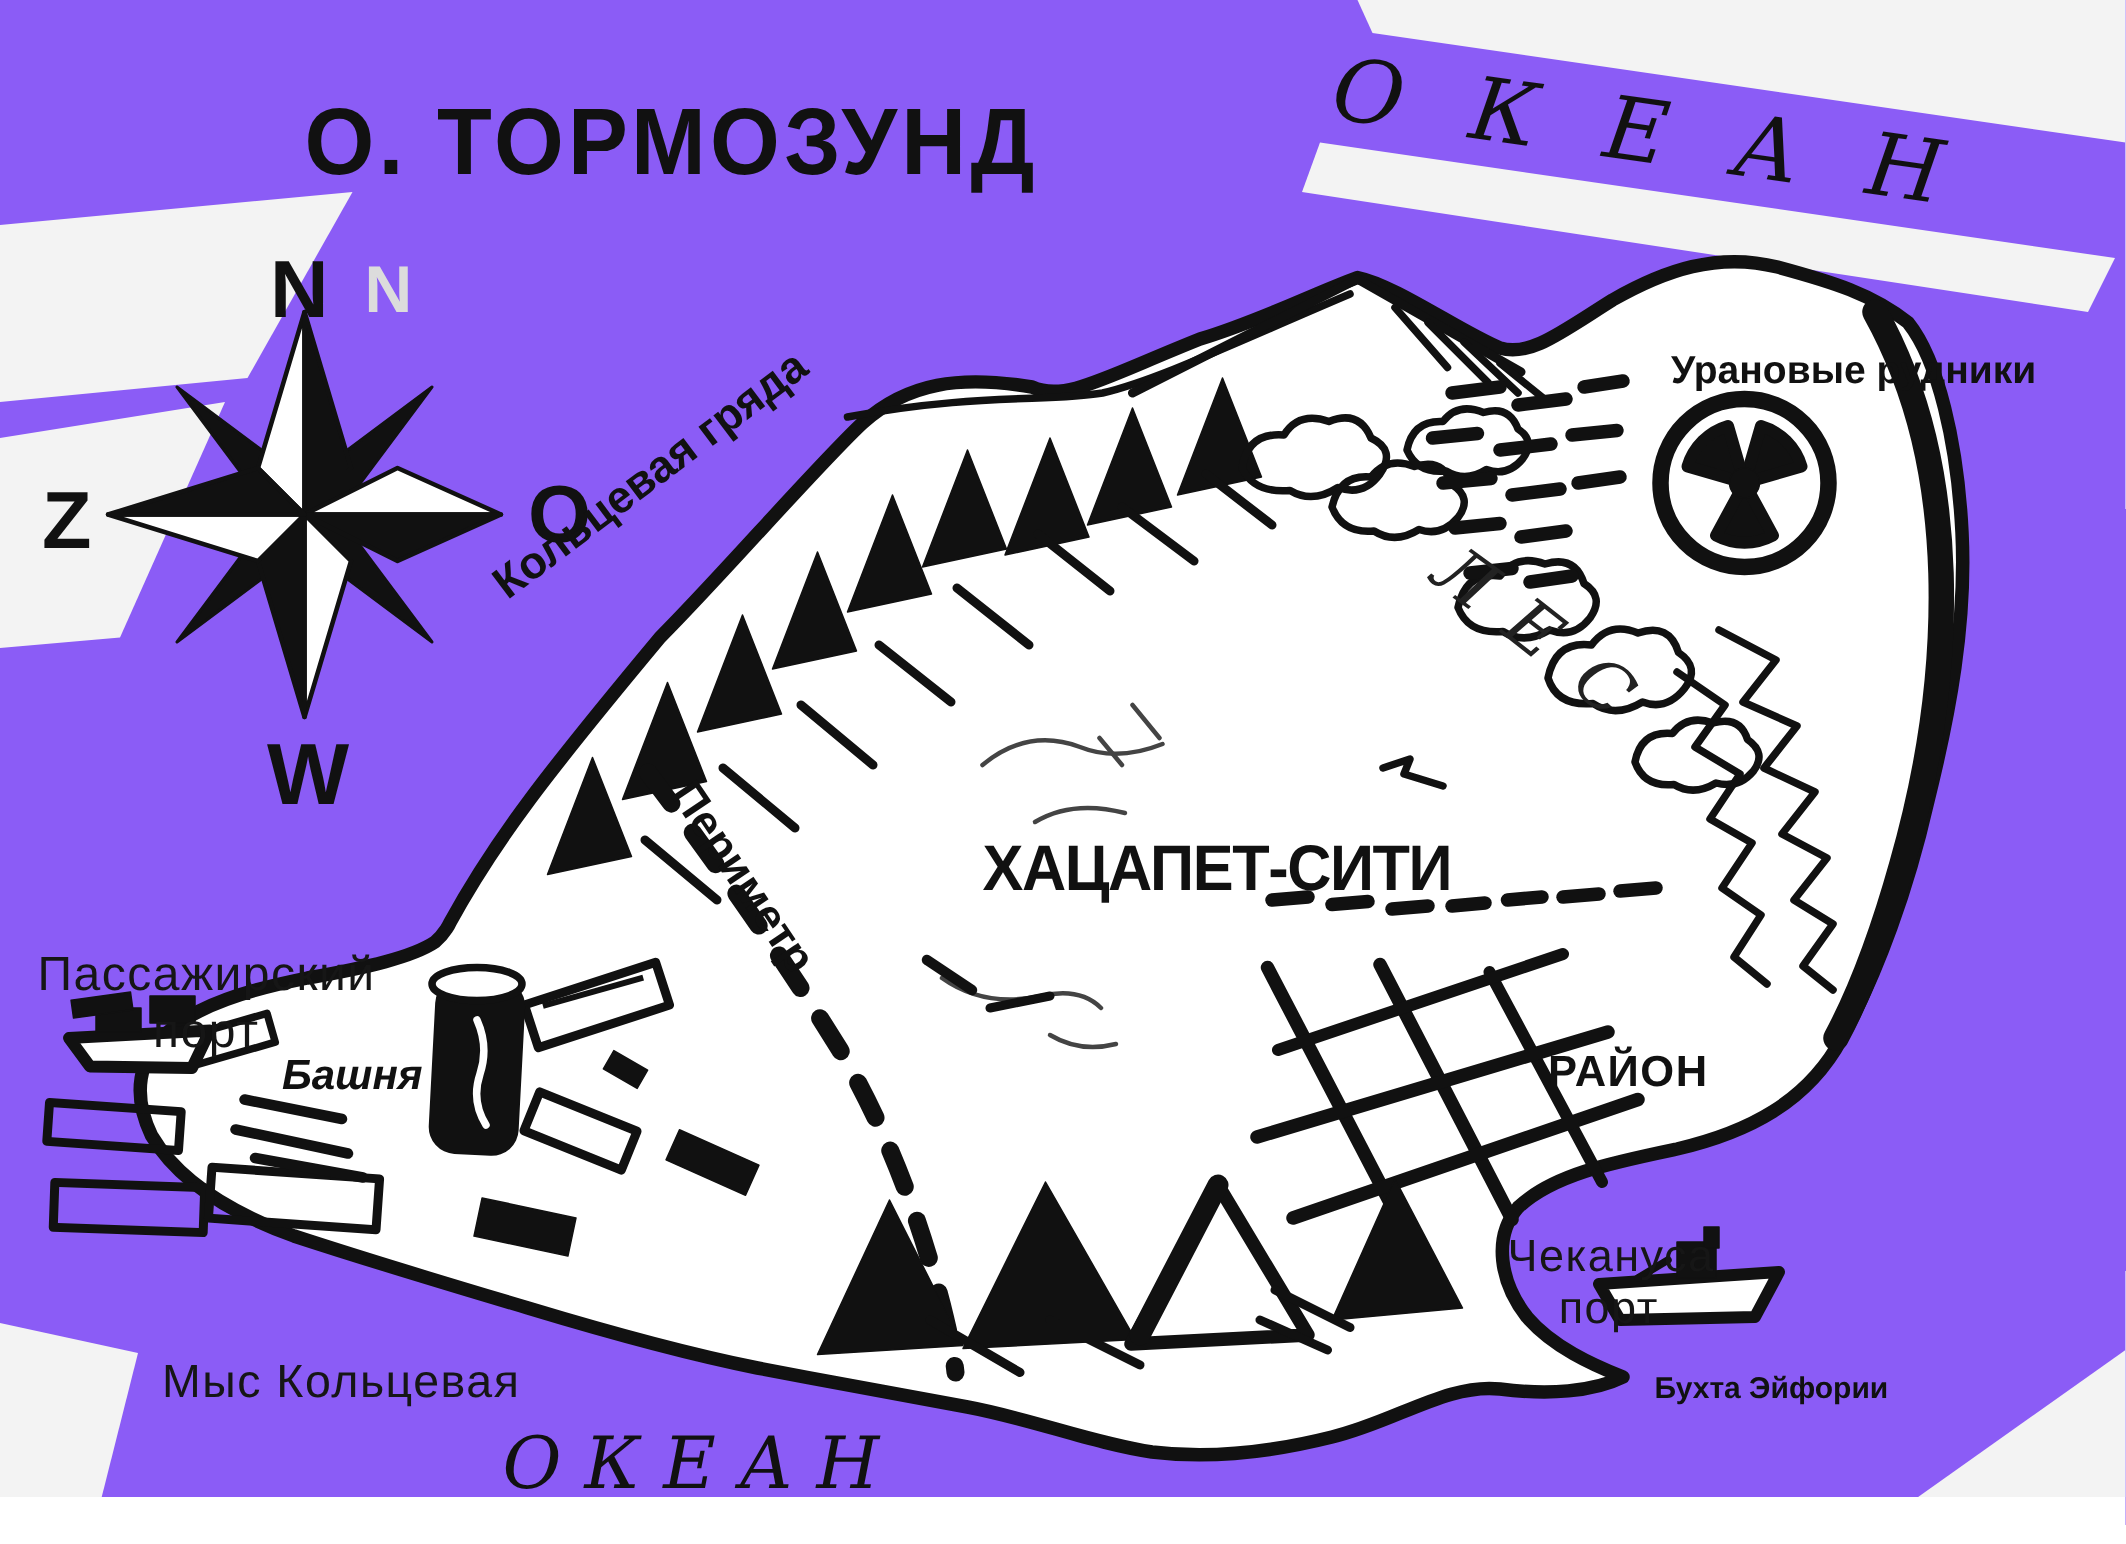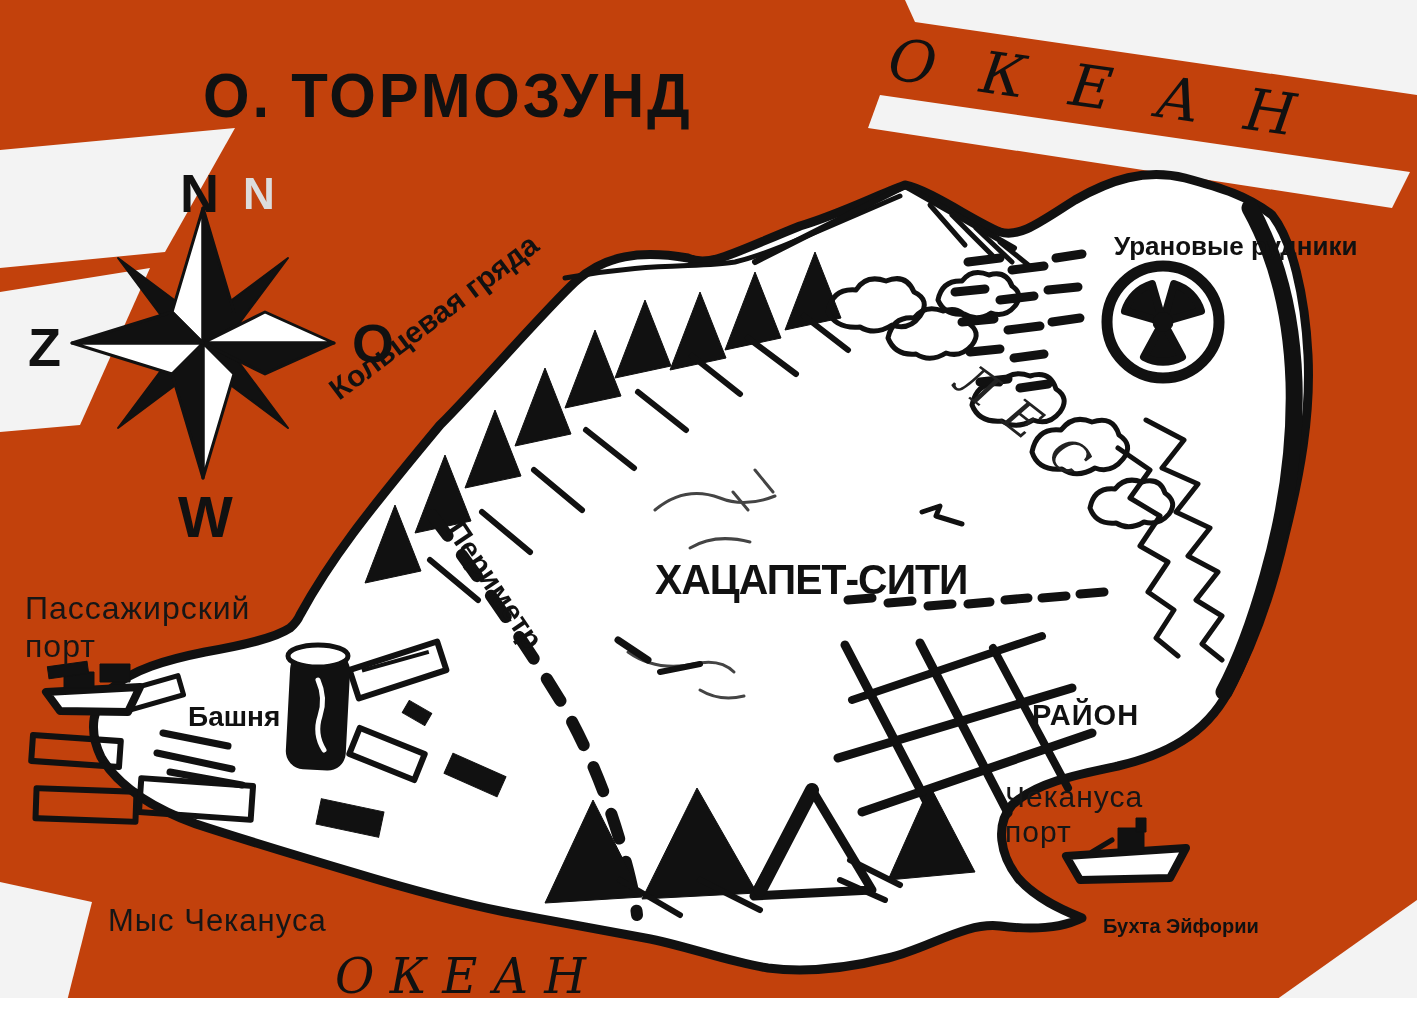--- a/index.html
+++ b/index.html
@@ -1,24 +1,24 @@
 <!DOCTYPE html>
 <html><head>
 <meta charset="utf-8">
 <style>
   html,body{margin:0;padding:0;background:#fff;}
-  .stage{position:relative;width:1417px;height:998px;background:#c2410c;overflow:hidden;
+  .stage{position:relative;width:1417px;height:998px;background:#8b5cf6;overflow:hidden;
          font-family:"Liberation Sans",sans-serif;}
   .art{position:absolute;left:0;top:0;z-index:1;}
   .label{position:absolute;z-index:3;color:#111;line-height:1;white-space:nowrap;
          font-family:"Liberation Sans",sans-serif;}
   .bold{font-weight:700;}
   .geo{font-weight:400;color:#161616;letter-spacing:1px;}
   .serifit{font-family:"DejaVu Serif","Liberation Serif",serif;font-style:italic;}
-  .center{text-align:left;}
+  .center{text-align:center;margin-top:41px;}
 </style>
 </head>
 <body>
 
 <div class="stage">
 
   <svg class="art" width="1417" height="1029" viewBox="0 0 1417 1029">
 
     <g fill="#f3f3f3">
       <polygon points="0,150 235,128 165,252 0,268"></polygon>
@@ -256,27 +256,27 @@
   <div class="label bold" style="left:655px;top:558px;font-size:43px;letter-spacing:-1px;transform:scaleX(.95);transform-origin:left top;">ХАЦАПЕТ-СИТИ</div>
 
   <div class="label bold" style="left:466px;top:516px;font-size:30px;transform:rotate(56deg);transform-origin:left top;">Периметр</div>
 
 
   <div class="label geo center" style="left:25px;top:592px;width:225px;font-size:32px;">
     <span>Пассажирский</span><br>
     <span style="display:inline-block;margin-top:6px;">порт</span>
   </div>
 
-  <div class="label bold" style="left:188px;top:703px;font-size:28px;">Башня</div>
+  <div class="label bold" style="left:188px;top:703px;font-size:28px;font-style:italic;">Башня</div>
 
 
   <div class="label bold" style="left:1032px;top:701px;font-size:29px;letter-spacing:1px;">РАЙОН</div>
 
   <div class="label geo center" style="left:1005px;top:782px;width:135px;font-size:30px;">
     <span>Чекануса</span><br>
     <span style="display:inline-block;margin-top:5px;">порт</span>
   </div>
 
   <div class="label bold" style="left:1103px;top:916px;font-size:20px;">Бухта Эйфории</div>
 
-  <div class="label geo" style="left:108px;top:905px;font-size:31px;">Мыс Чекануса</div>
+  <div class="label geo" style="left:108px;top:905px;font-size:31px;">Мыс Кольцевая</div>
 
 </div>
 
 </body></html>

